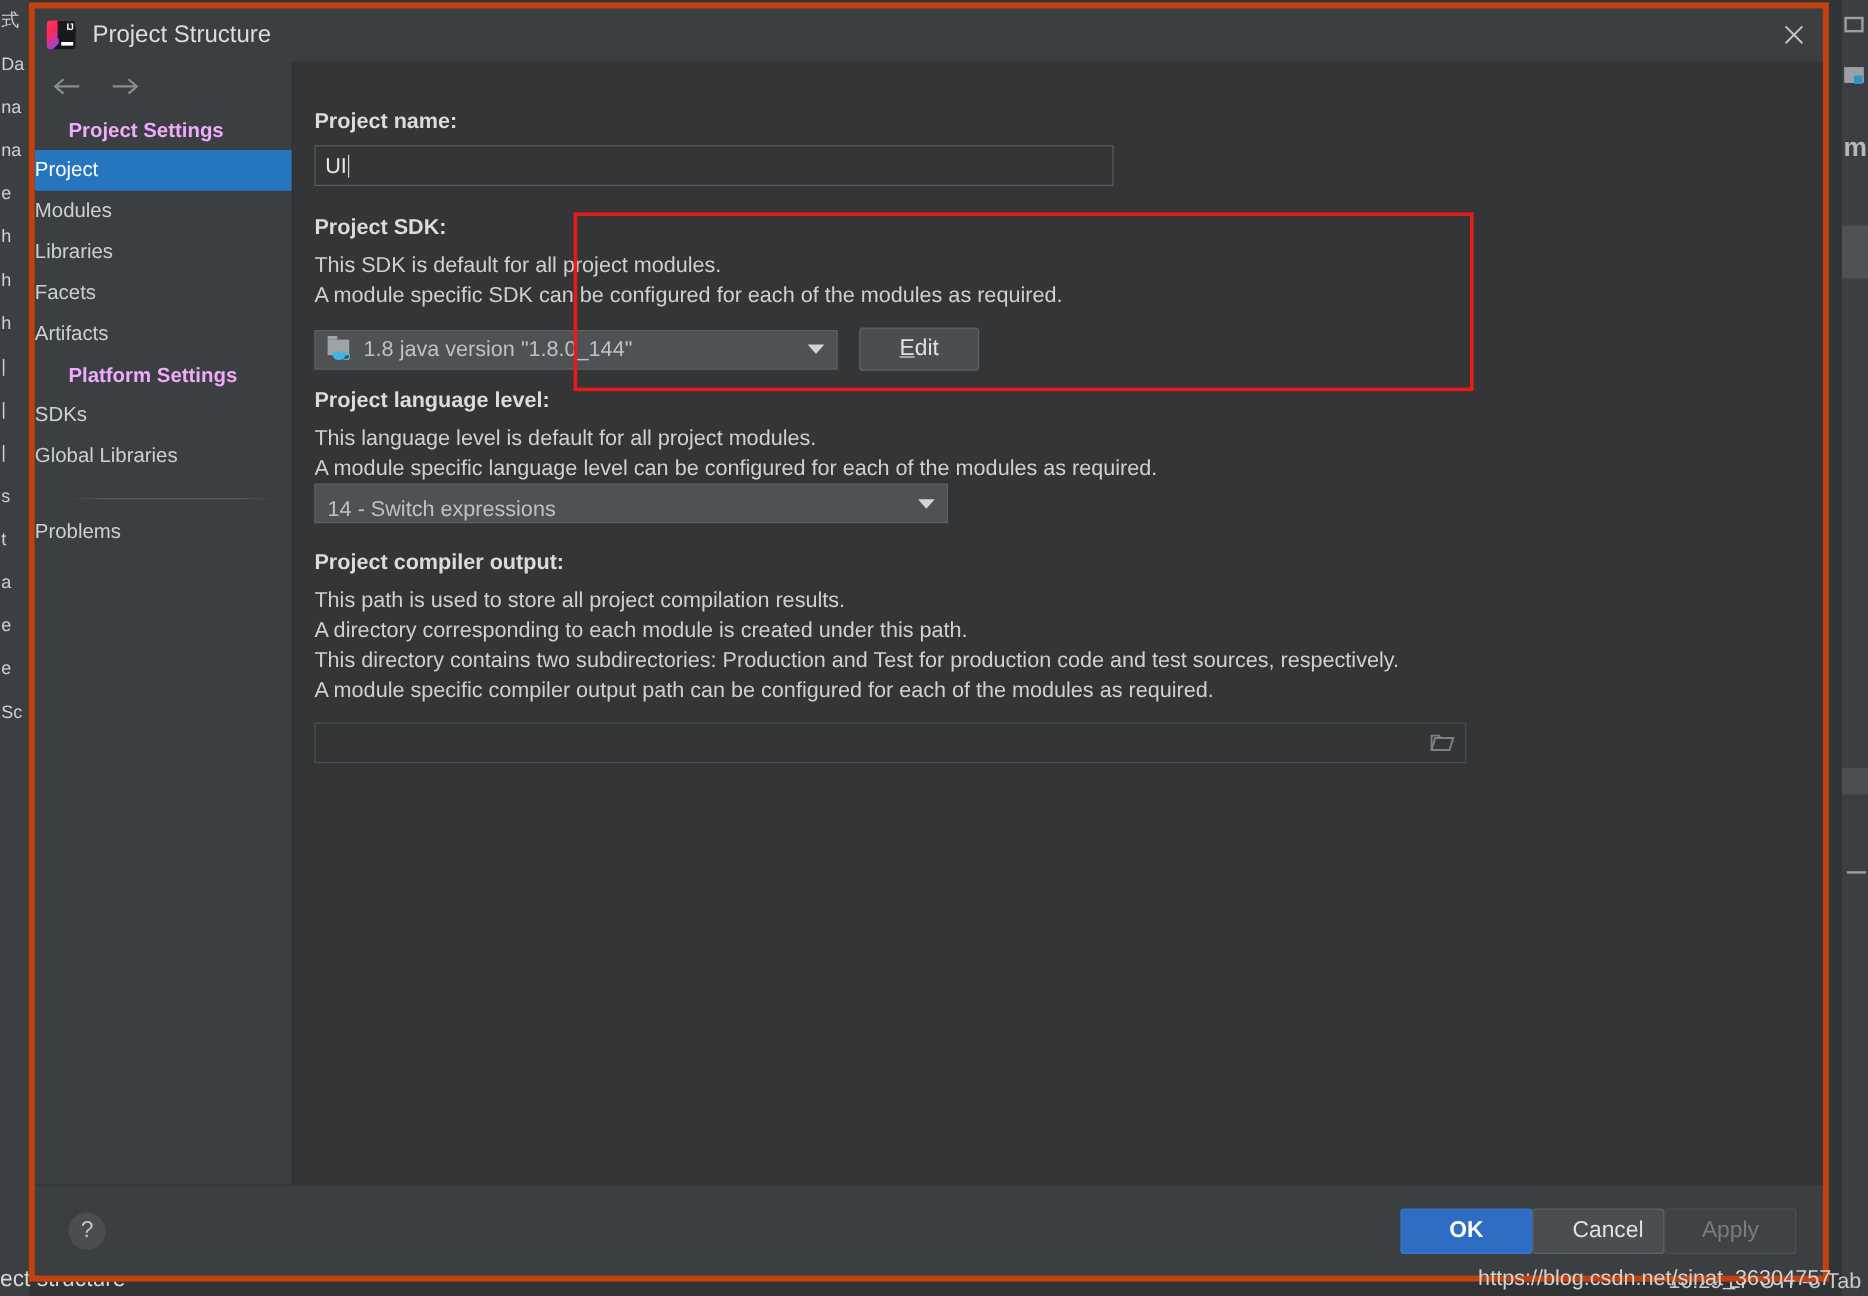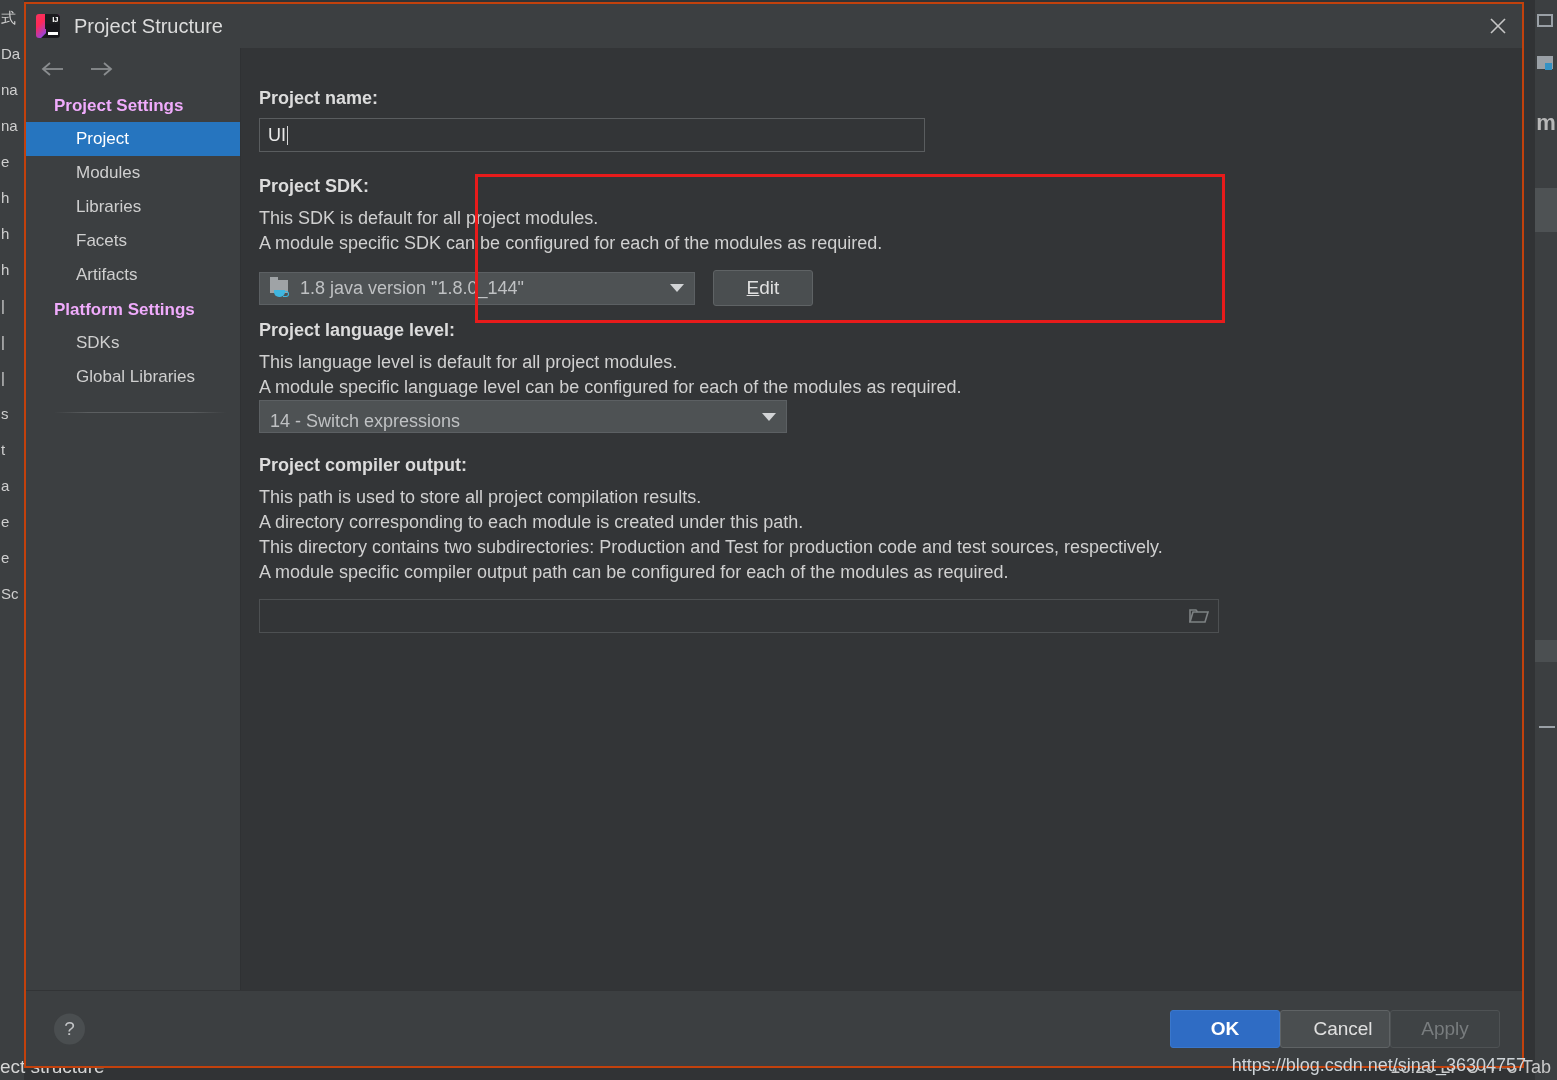--- a/index.html
+++ b/index.html
@@ -65,21 +65,21 @@
     position: absolute; right: 6px; bottom: 2px;
     font-size: 18px; color: #c9c9c9; white-space: nowrap;
   }
 
   
   #dialog {
     position: absolute;
     left: 24px; top: 2px;
     width: 1500px; height: 1066px;
     background: #3c3f41;
-    border: 2px solid #c2410c;
+    border: 5px solid #c2410c;
     display: flex; flex-direction: column;
   }
 
   
   #titlebar {
     height: 44px; flex: 0 0 44px;
     position: relative;
     display: flex; align-items: center;
     padding-left: 10px;
   }
@@ -141,21 +141,20 @@
     display: flex; align-items: center; justify-content: center;
     cursor: pointer;
   }
   .sb-group {
     font-size: 17px; font-weight: bold; color: #f0abfc;
     padding: 8px 0 6px 28px;
   }
   .sb-item {
     font-size: 17px; color: #cfcfcf;
     height: 34px; line-height: 34px;
-    padding-left: 50px;
     cursor: pointer;
     white-space: nowrap;
   }
   .sb-item.selected {
     background: #2675bf;
     color: #ffffff;
   }
   .sb-sep {
     margin: 18px 14px 10px 28px;
     height: 1px;
@@ -411,20 +410,21 @@
       <div class="sb-item">Facets</div>
       <div class="sb-item">Artifacts</div>
 
       <div class="sb-group">Platform Settings</div>
 
       <div class="sb-item">SDKs</div>
       <div class="sb-item">Global Libraries</div>
 
       <div class="sb-sep"></div>
 
+      <div class="sb-item">Problems</div>
     </div>
 
     <div id="main">
 
       <div class="field-label">Project name:</div>
       <div class="text-input" id="project-name-input">
         <span>UI</span>
           <span class="caret"></span>
       </div>
 

